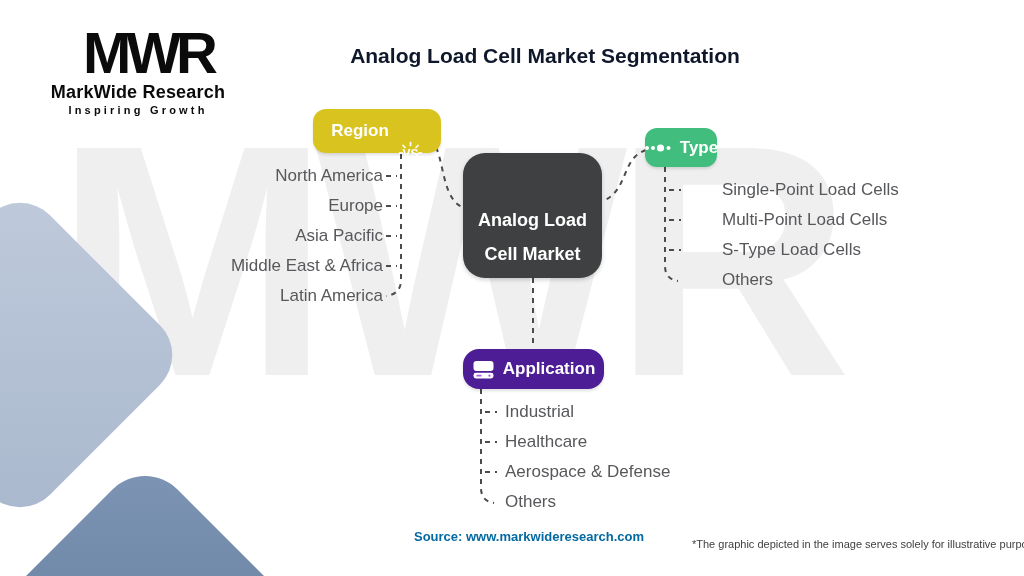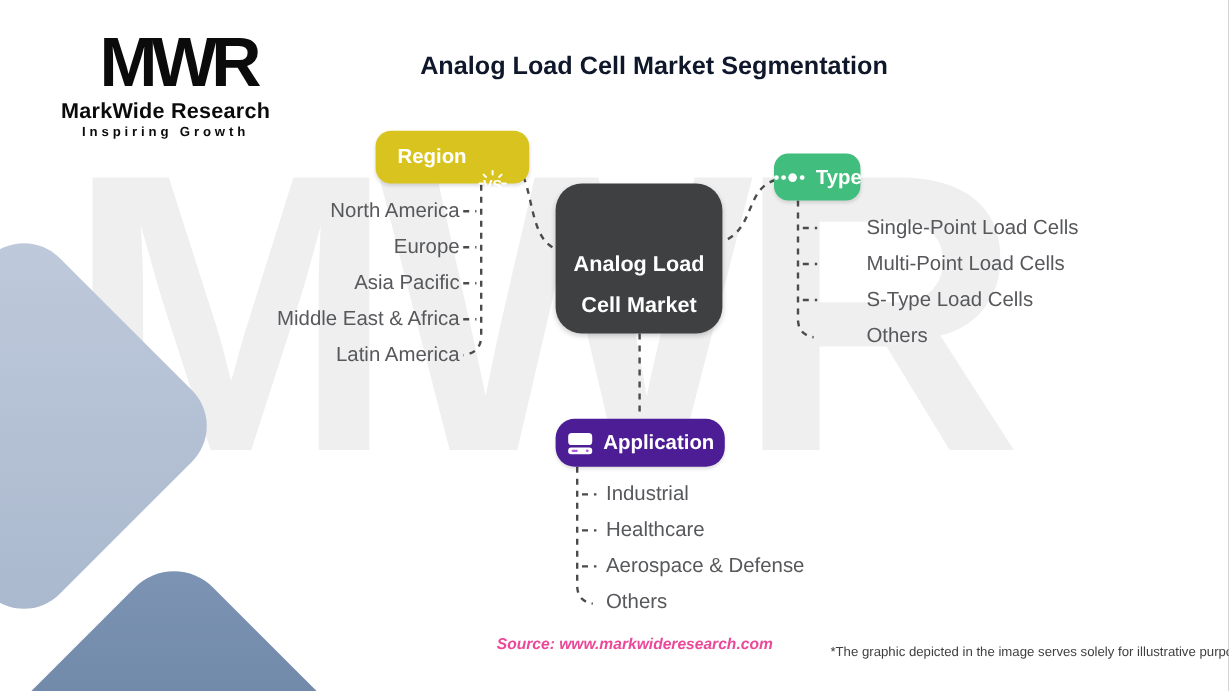--- a/index.html
+++ b/index.html
@@ -68,21 +68,21 @@
   .item{
     position:absolute;height:30px;line-height:30px;font-size:17px;
     color:#57585b;white-space:nowrap;z-index:3;
   }
   .item-r{right:641px;text-align:center;}
   .item-t{left:722px;}
   .item-a{left:505px;}
   
   .source{
     position:absolute;left:414px;top:529px;font-size:13px;font-weight:700;
-    color:#ec4899;z-index:3;white-space:nowrap;font-style:italic;
+    color:#0369a1;z-index:3;white-space:nowrap;
   }
   .disclaimer{
     position:absolute;left:692px;top:538px;font-size:11px;color:#404040;
     z-index:3;white-space:nowrap;
   }
 </style>
 </head>
 <body>
 
 <div class="stage">

